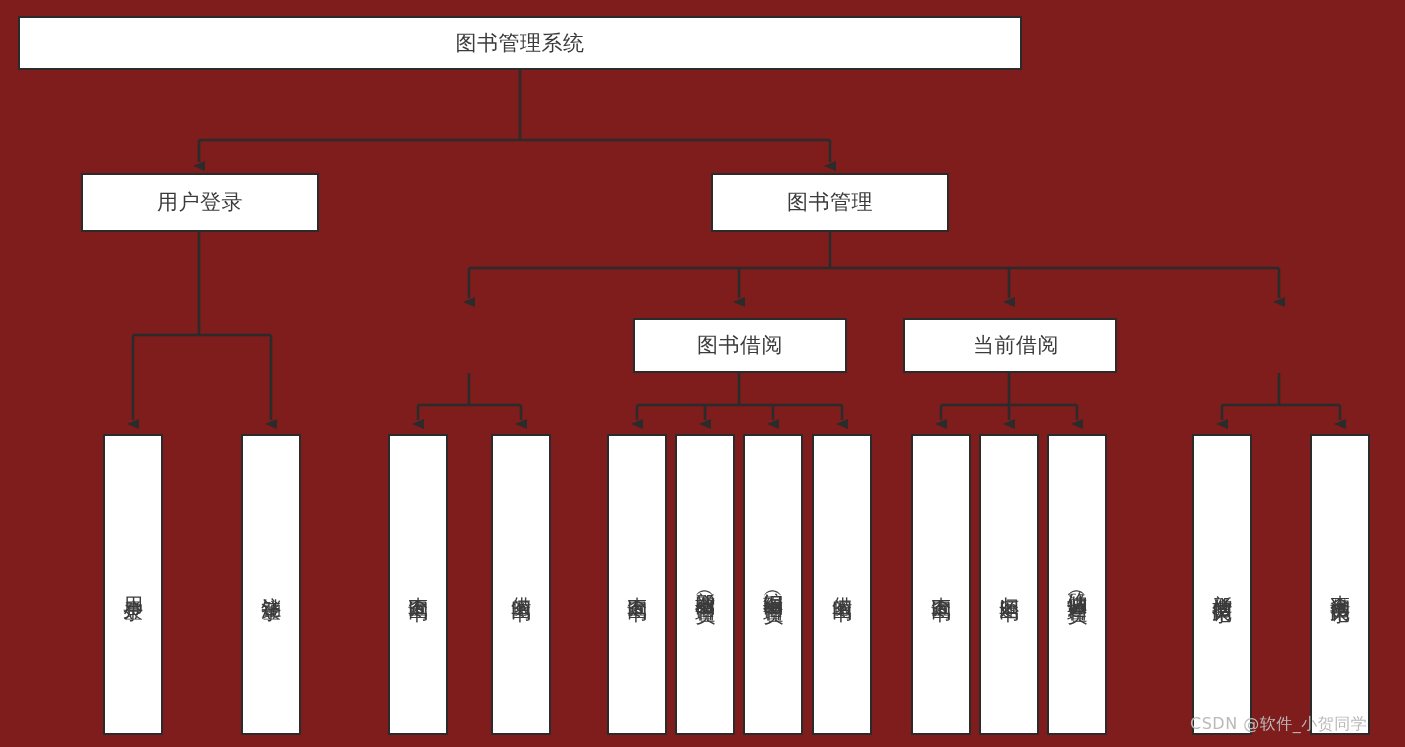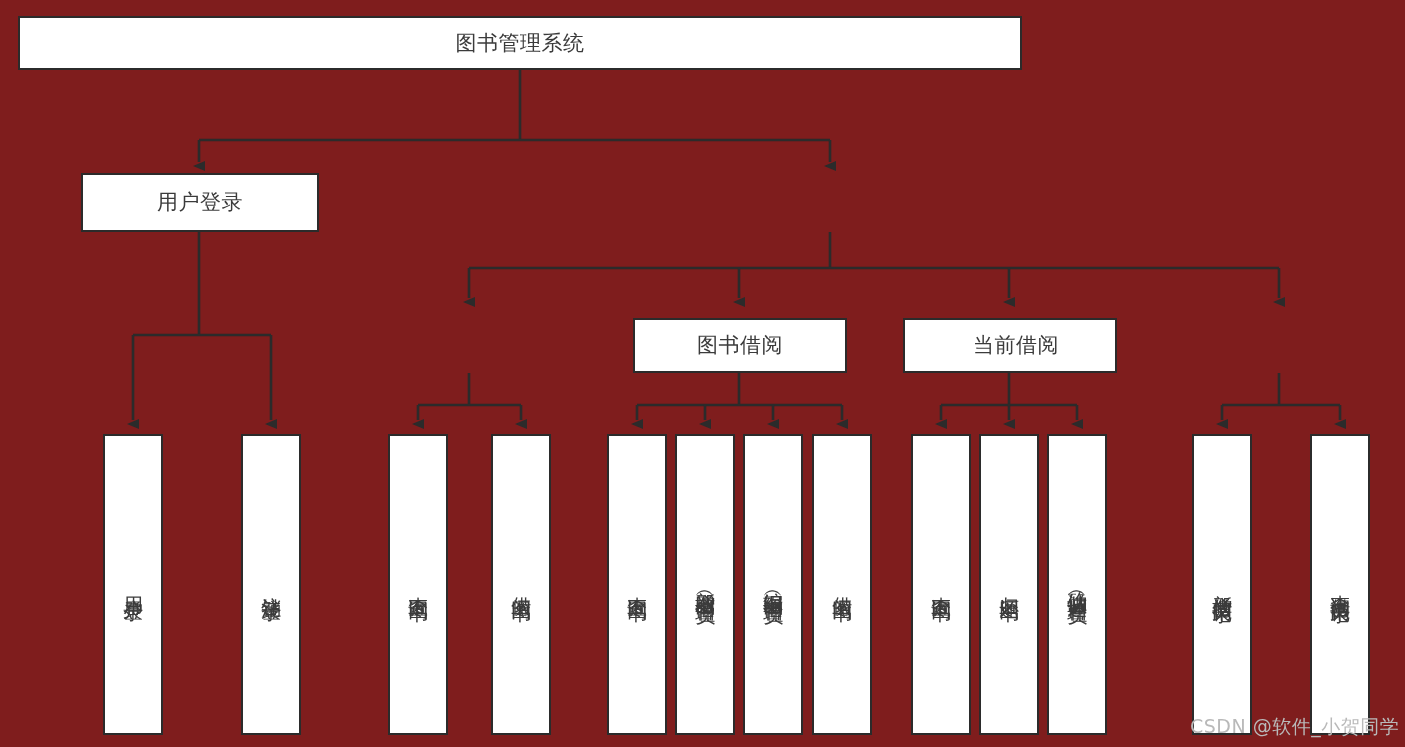--- a/index.html
+++ b/index.html
@@ -53,21 +53,21 @@
     text-orientation: upright;
     font-size: 20px;
     line-height: 1.28;
     letter-spacing: 2px;
     white-space: normal;
     max-height: 100%;
     text-align: center;
   }
   .watermark {
     position: absolute;
-    font-size: 19px;
+    font-size: 16px;
     color: #b9b9b9;
     letter-spacing: 0.5px;
     white-space: nowrap;
     font-family: "DejaVu Sans", "Liberation Sans", sans-serif;
   }
 </style>
 </head>
 <body>
 
 <div id="canvas">
@@ -122,20 +122,23 @@
     </g>
   </svg>
 
   <div class="node" style="left:18px; top:16px; width:1004px; height:54px;">
     <span class="label">图书管理系统</span>
   </div>
 
   <div class="node" style="left:81px; top:173px; width:238px; height:59px;">
     <span class="label">用户登录</span>
   </div>
+  <div class="node" style="left:711px; top:173px; width:238px; height:59px;">
+    <span class="label">图书管理</span>
+  </div>
 
   <div class="node" style="left:633px; top:318px; width:214px; height:55px;">
     <span class="label">图书借阅</span>
   </div>
   <div class="node" style="left:903px; top:318px; width:214px; height:55px;padding-left:12px;">
     <span class="label">当前借阅</span>
   </div>
 
   <div class="node leaf" style="left:103px; top:434px; width:60px; height:301px;">
     <span class="label">用户登录</span>

